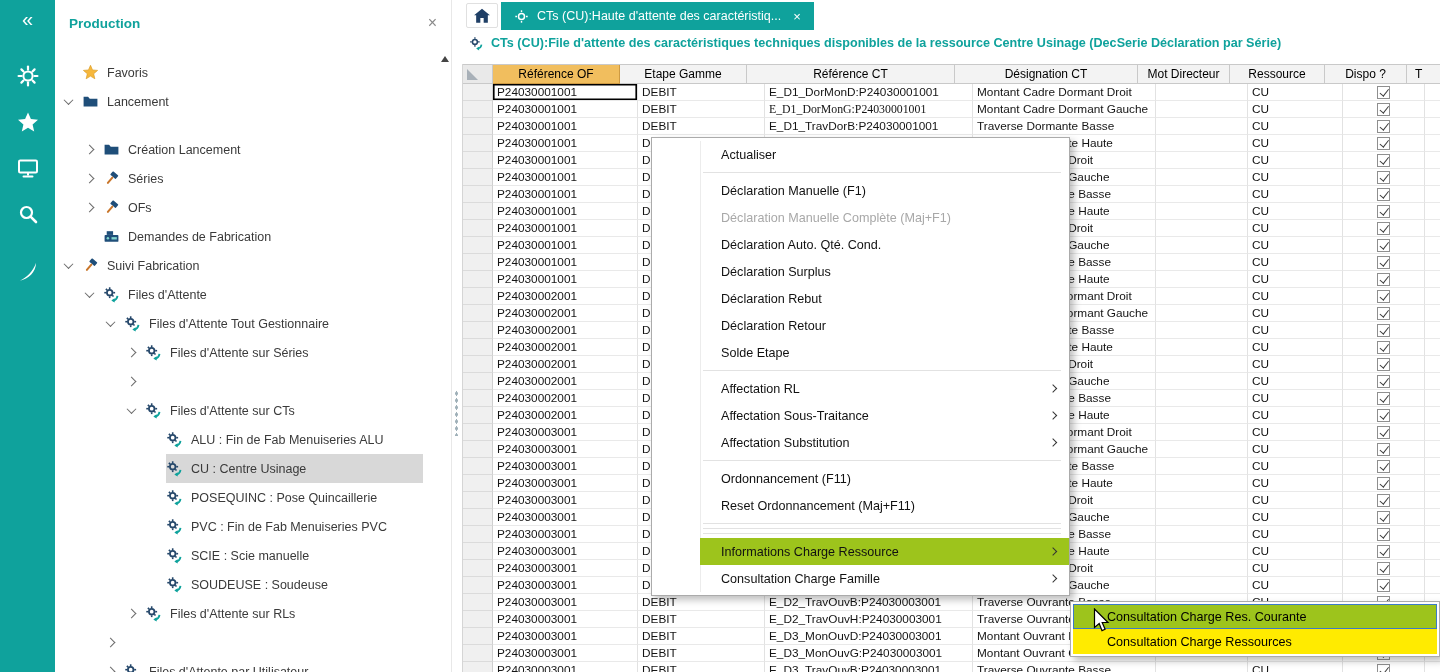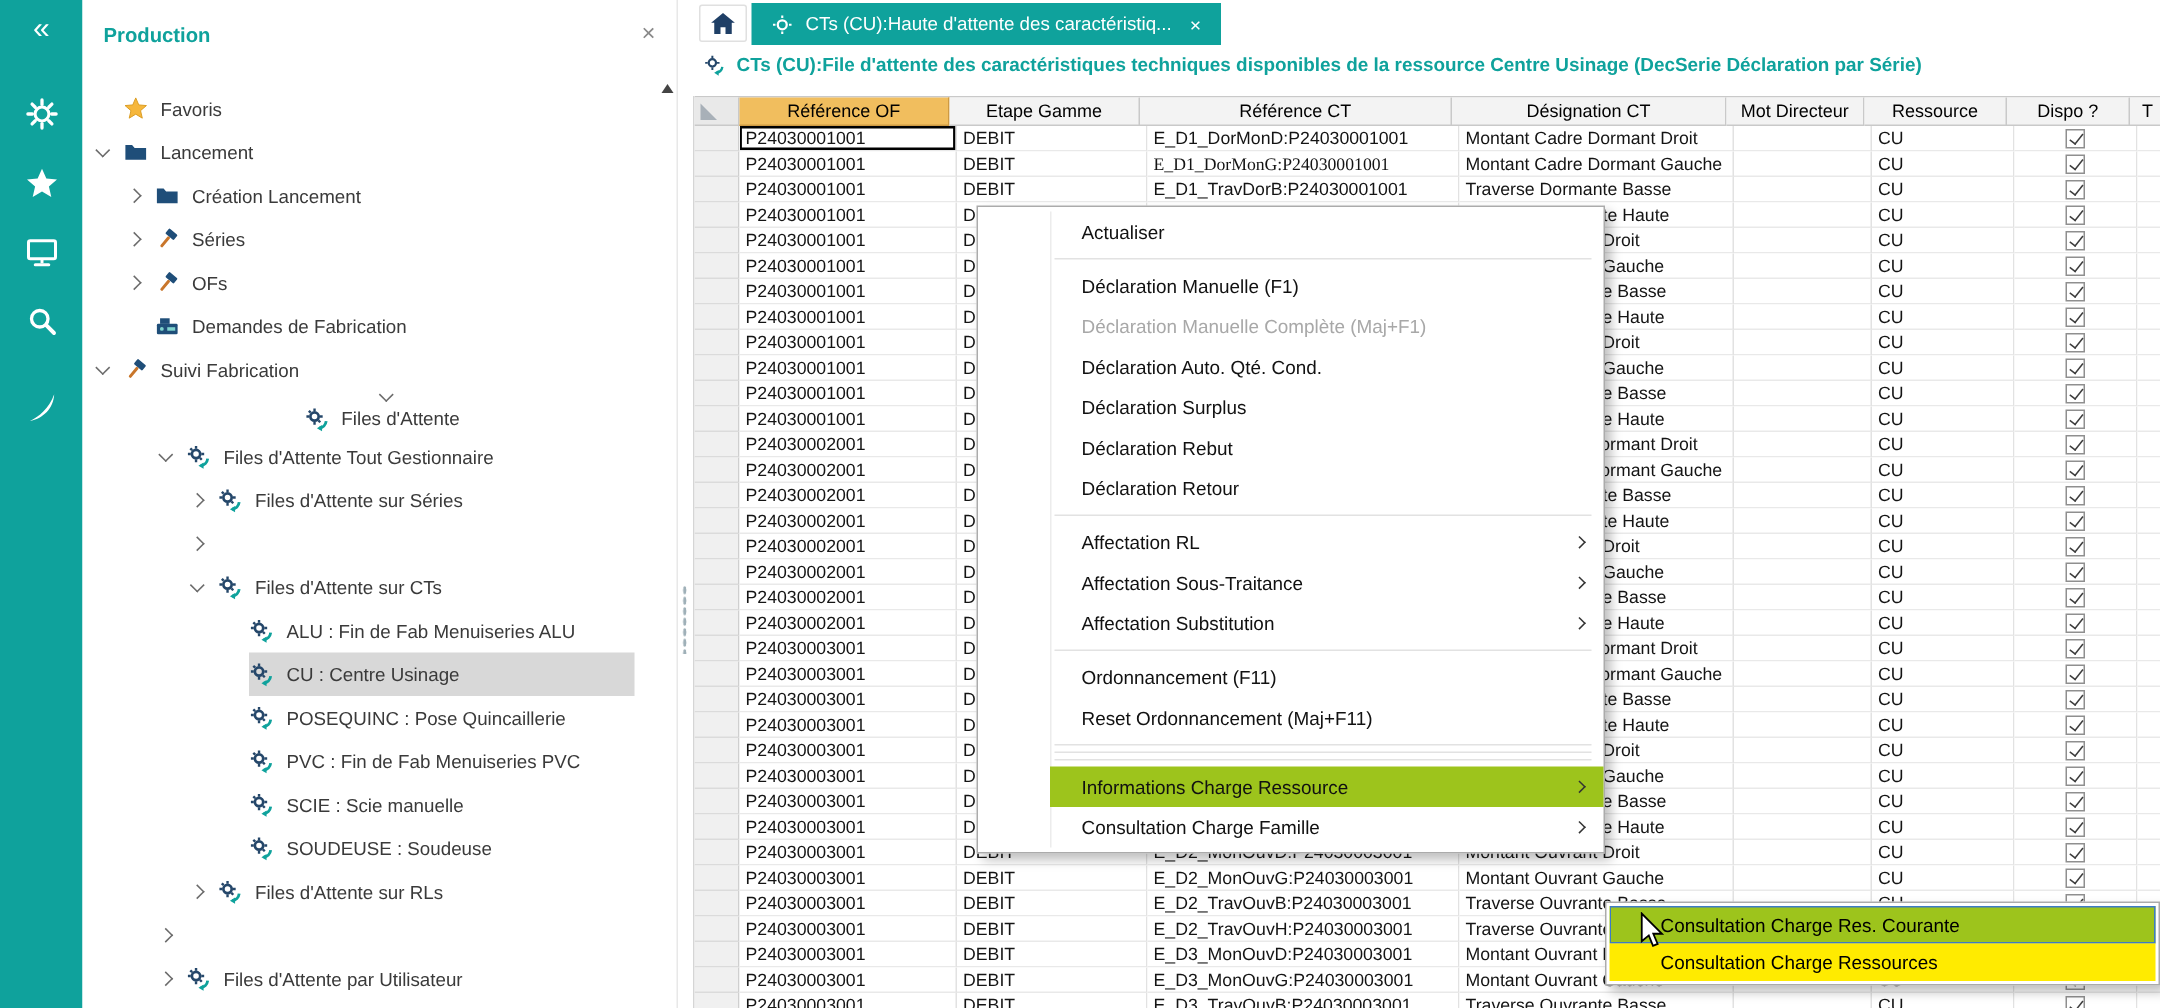--- a/index.html
+++ b/index.html
@@ -167,21 +167,21 @@
           <span class="chev expanded"></span>
           <span class="sel-wrap">
             <span class="icn">
               <svg width="17" height="17" viewBox="0 0 16 16">
                 <path d="M1.5 3.5 h4.2 l1.6 1.8 h7.2 v7.4 h-13 z" fill="#1F4E79"></path>
               </svg>
             </span>
             <span class="lbl">Lancement</span>
           </span>
         </div>
-        <div class="tree-row" style="padding-left: 31px;">
+        <div class="tree-row" style="padding-left: 31px; margin-top: 19px;">
           <span class="chev collapsed"></span>
           <span class="sel-wrap">
             <span class="icn">
               <svg width="17" height="17" viewBox="0 0 16 16">
                 <path d="M1.5 3.5 h4.2 l1.6 1.8 h7.2 v7.4 h-13 z" fill="#1F4E79"></path>
               </svg>
             </span>
             <span class="lbl">Création Lancement</span>
           </span>
         </div>
@@ -234,21 +234,21 @@
               <svg width="17" height="17" viewBox="0 0 16 16">
                 <g transform="rotate(40 8 8)">
                   <rect x="4.6" y="1.8" width="6.8" height="4.2" rx="0.7" fill="#1F4E79"></rect>
                   <rect x="7.1" y="6" width="1.9" height="8.2" rx="0.8" fill="#C9762B"></rect>
                 </g>
               </svg>
             </span>
             <span class="lbl">Suivi Fabrication</span>
           </span>
         </div>
-        <div class="tree-row" style="padding-left: 31px; flex-direction: column;">
+        <div class="tree-row" style="padding-left: 31px;">
           <span class="chev expanded"></span>
           <span class="sel-wrap">
             <span class="icn">
               <svg width="17" height="17" viewBox="0 0 16 16">
                 <circle cx="6.3" cy="6.3" r="2.6" fill="none" stroke="#25476A" stroke-width="1.7"></circle>
                 <g stroke="#25476A" stroke-width="1.5">
                   <line x1="6.3" y1="1.2" x2="6.3" y2="3"></line>
                   <line x1="6.3" y1="9.6" x2="6.3" y2="11.4"></line>
                   <line x1="1.2" y1="6.3" x2="3" y2="6.3"></line>
                   <line x1="9.6" y1="6.3" x2="11.4" y2="6.3"></line>
@@ -548,21 +548,21 @@
             <path d="M7.6 13.4 l3.2 2 v-4 z" fill="#0FA29C"></path>
           </svg>
       </span>
       <span class="title-text">CTs (CU):File d'attente des caractéristiques techniques disponibles de la ressource Centre Usinage (DecSerie Déclaration par Série)</span>
     </div>
     <div class="table">
       <div class="thead">
           <div class="th th-sel" style="width: 30px;">
             <span class="corner-tri"></span>
           </div>
-          <div class="th th-of" style="width: 140px;">
+          <div class="th th-of" style="width: 127px;">
             <span>Référence OF</span>
           </div>
           <div class="th" style="width: 127px;">
             <span>Etape Gamme</span>
           </div>
           <div class="th" style="width: 208px;">
             <span>Référence CT</span>
           </div>
           <div class="th" style="width: 183px;">
             <span>Désignation CT</span>
@@ -1475,20 +1475,23 @@
         <span class="mi-lbl">Déclaration Auto. Qté. Cond.</span>
       </div>
       <div class="mi">
         <span class="mi-lbl">Déclaration Surplus</span>
       </div>
       <div class="mi">
         <span class="mi-lbl">Déclaration Rebut</span>
       </div>
       <div class="mi">
         <span class="mi-lbl">Déclaration Retour</span>
+      </div>
+      <div class="mi">
+        <span class="mi-lbl">Solde Etape</span>
       </div>
       <div class="sep"></div>
       <div class="mi">
         <span class="mi-lbl">Affectation RL</span>
         <span class="mi-arrow"></span>
       </div>
       <div class="mi">
         <span class="mi-lbl">Affectation Sous-Traitance</span>
         <span class="mi-arrow"></span>
       </div>

